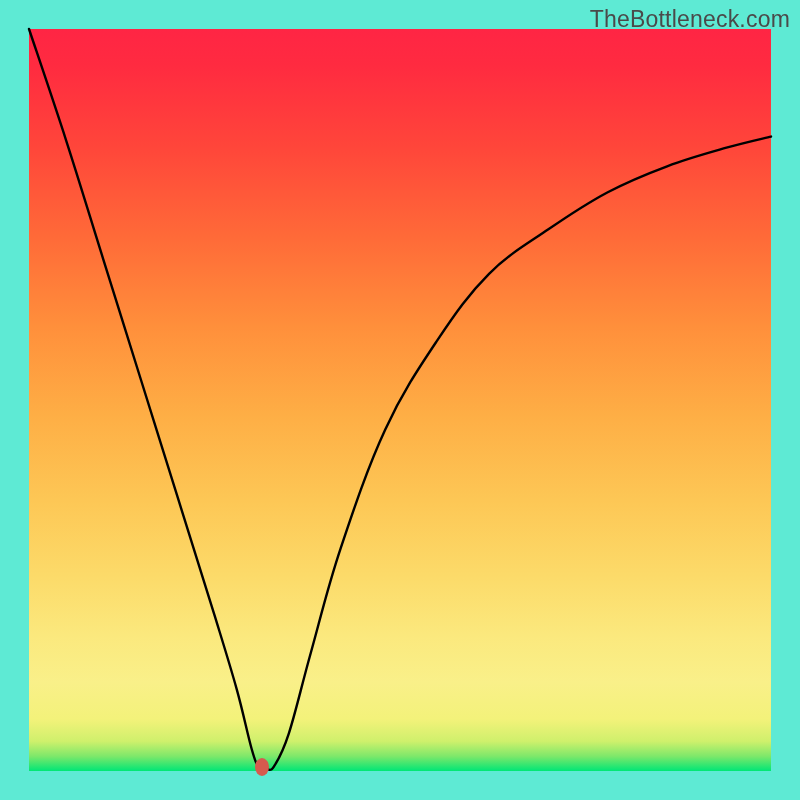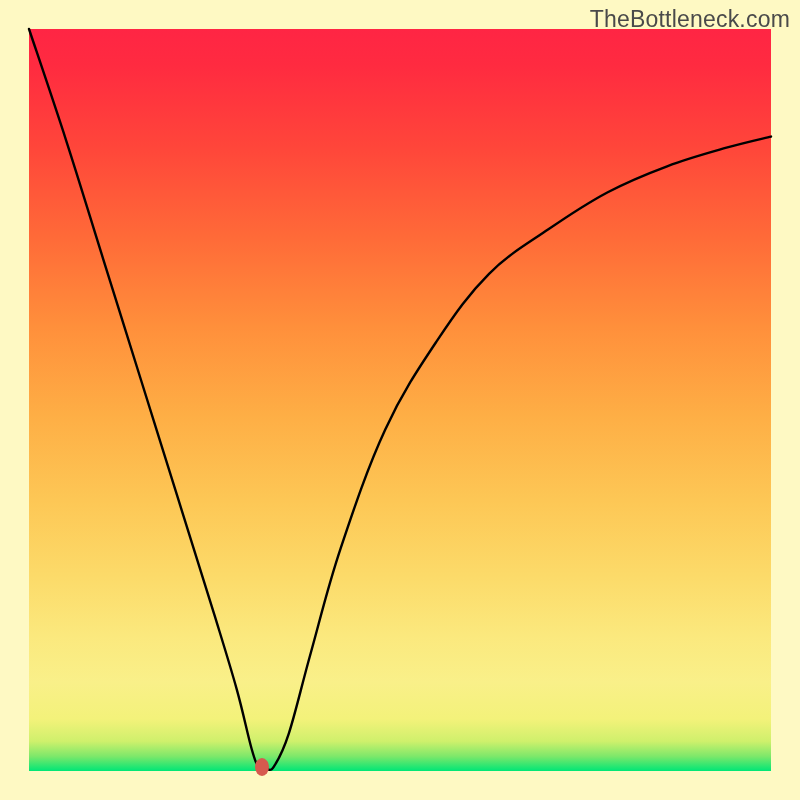--- a/index.html
+++ b/index.html
@@ -8,21 +8,21 @@
     width: 800px;
     height: 800px;
     overflow: hidden;
     background: #000;
     font-family: Arial, Helvetica, sans-serif;
   }
   .frame {
     position: relative;
     width: 800px;
     height: 800px;
-    background: #fef9c3;
+    background: #5eead4;
   }
   .plot-area {
     position: absolute;
     left: 29px;
     top: 29px;
     width: 742px;
     height: 742px;
     
     background: linear-gradient(
       to top,

